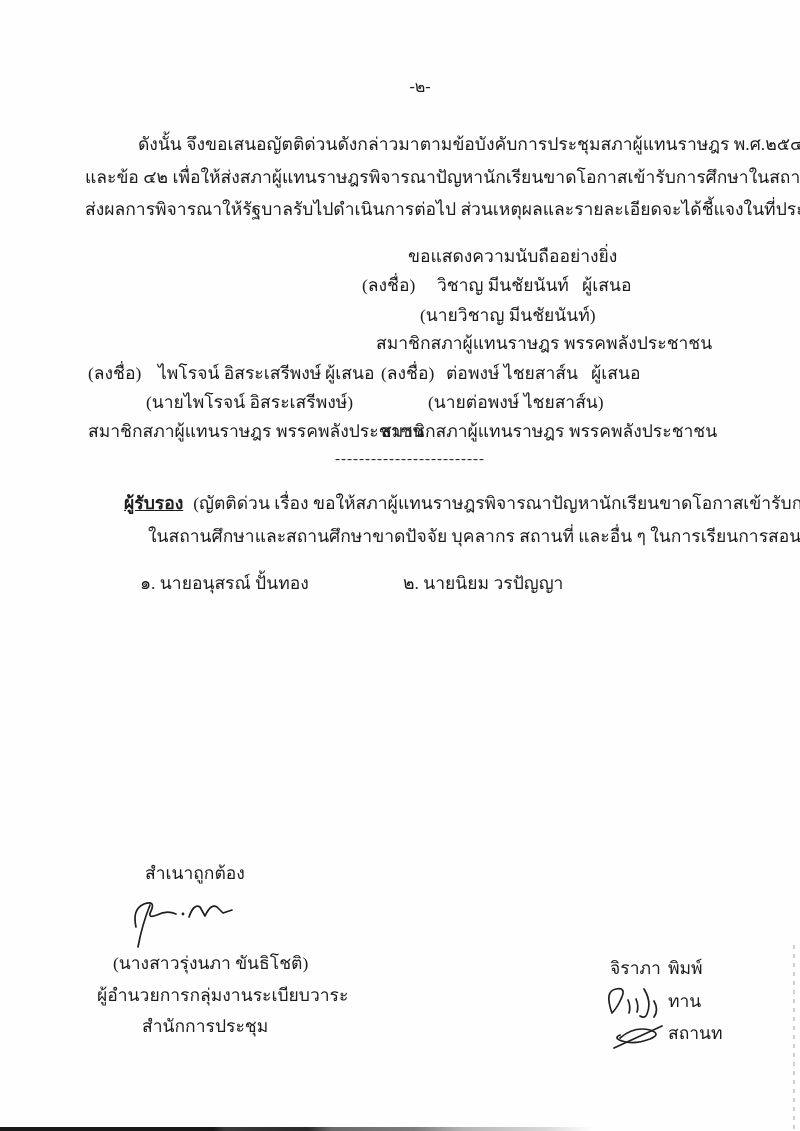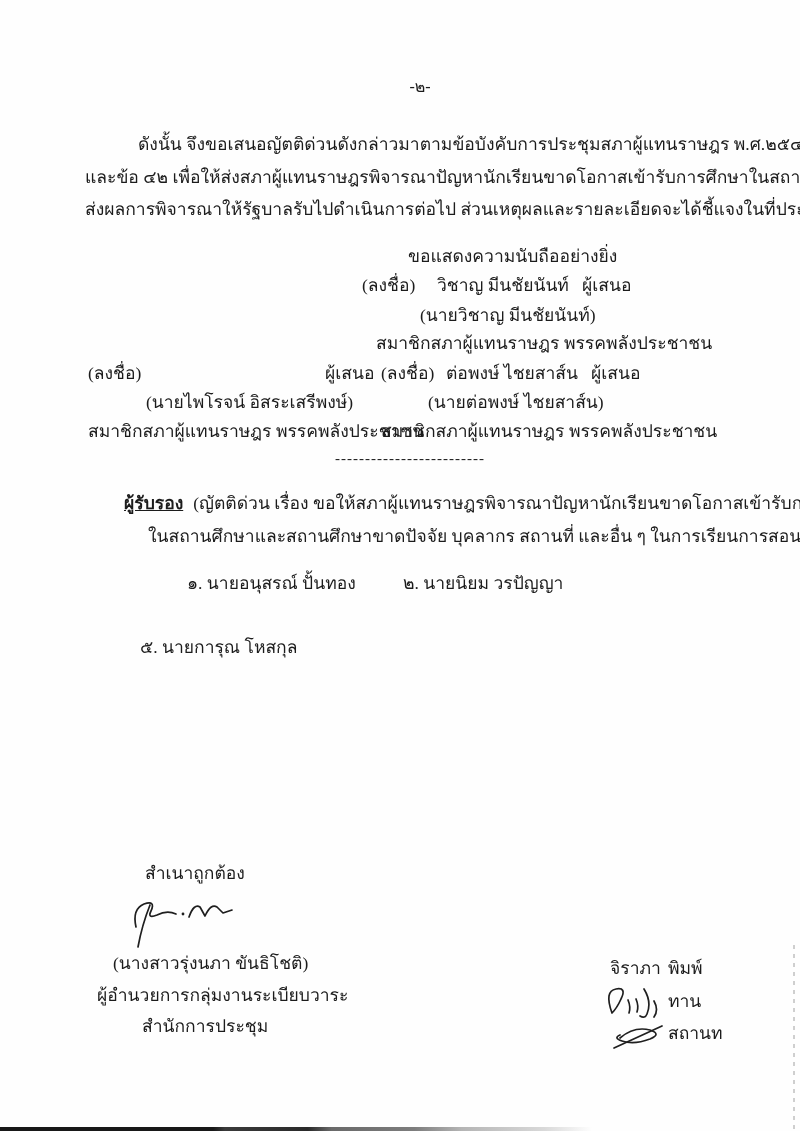--- a/index.html
+++ b/index.html
@@ -47,49 +47,46 @@
 
   <div class="abs t" style="left:408px;top:245px;">ขอแสดงความนับถืออย่างยิ่ง</div>
 
   <div class="abs t" style="left:362px;top:274px;">(ลงชื่อ)</div>
   <div class="abs t" style="left:437px;top:274px;">วิชาญ มีนชัยนันท์</div>
   <div class="abs t" style="left:582px;top:274px;">ผู้เสนอ</div>
   <div class="abs t" style="left:420px;top:304px;">(นายวิชาญ มีนชัยนันท์)</div>
   <div class="abs t" style="left:376px;top:332px;">สมาชิกสภาผู้แทนราษฎร พรรคพลังประชาชน</div>
 
   <div class="abs t" style="left:88px;top:362px;">(ลงชื่อ)</div>
+  <div class="abs t" style="left:158px;top:362px;">ไพโรจน์ อิสระเสรีพงษ์</div>
   <div class="abs t" style="left:325px;top:362px;">ผู้เสนอ</div>
   <div class="abs t" style="left:381px;top:362px;">(ลงชื่อ)</div>
   <div class="abs t" style="left:446px;top:362px;">ต่อพงษ์ ไชยสาส์น</div>
   <div class="abs t" style="left:591px;top:362px;">ผู้เสนอ</div>
 
   <div class="abs t" style="left:146px;top:391px;">(นายไพโรจน์ อิสระเสรีพงษ์)</div>
   <div class="abs t" style="left:428px;top:391px;">(นายต่อพงษ์ ไชยสาส์น)</div>
 
   <div class="abs t" style="left:88px;top:420px;">สมาชิกสภาผู้แทนราษฎร พรรคพลังประชาชน</div>
   <div class="abs t" style="left:381px;top:420px;">สมาชิกสภาผู้แทนราษฎร พรรคพลังประชาชน</div>
 
   <div class="abs" style="left:335px;top:450px;font-size:15px;letter-spacing:1px;">-------------------------</div>
 
   <div class="abs t" style="left:88px;top:492px;">
     <span class="hd">ผู้รับรอง</span><span style="display:inline-block;width:10px;"></span><span>(ญัตติด่วน  เรื่อง  ขอให้สภาผู้แทนราษฎรพิจารณาปัญหานักเรียนขาดโอกาสเข้ารับการศึกษา</span>
   </div>
   <div class="abs t" style="left:148px;top:525px;">ในสถานศึกษาและสถานศึกษาขาดปัจจัย  บุคลากร สถานที่ และอื่น ๆ  ในการเรียนการสอน )</div>
 
-  <div class="abs t" style="left:140px;top:572px;margin-left:47px;">
+  <div class="abs t" style="left:140px;top:572px;">
     <span>๑.</span>
     <span>นายอนุสรณ์ ปั้นทอง</span>
   </div>
   <div class="abs t" style="left:403px;top:572px;">
     <span>๒.</span>
     <span>นายนิยม  วรปัญญา</span>
-  </div>
-  <div class="abs t" style="left:140px;top:636px;">
-    <span>๕.</span>
-    <span>นายการุณ โหสกุล</span>
   </div>
 
   <div class="abs t" style="left:145px;top:862px;">สำเนาถูกต้อง</div>
 
   <svg class="abs sig" style="left:126px;top:893px;" width="118" height="58" viewBox="0 0 118 58" aria-hidden="true">
     <path d="M10,34 Q6,16 18,11 Q30,7 25,18 Q21,26 31,22 Q41,17 50,21"></path>
     <path d="M24,12 Q16,32 12,54"></path>
     <circle cx="57" cy="21" r="1.4" fill="#1f1f1f" stroke="none"></circle>
     <path d="M63,24 Q68,10 74,14 L79,23 Q85,10 91,14 L97,20 L106,17"></path>
   </svg>

